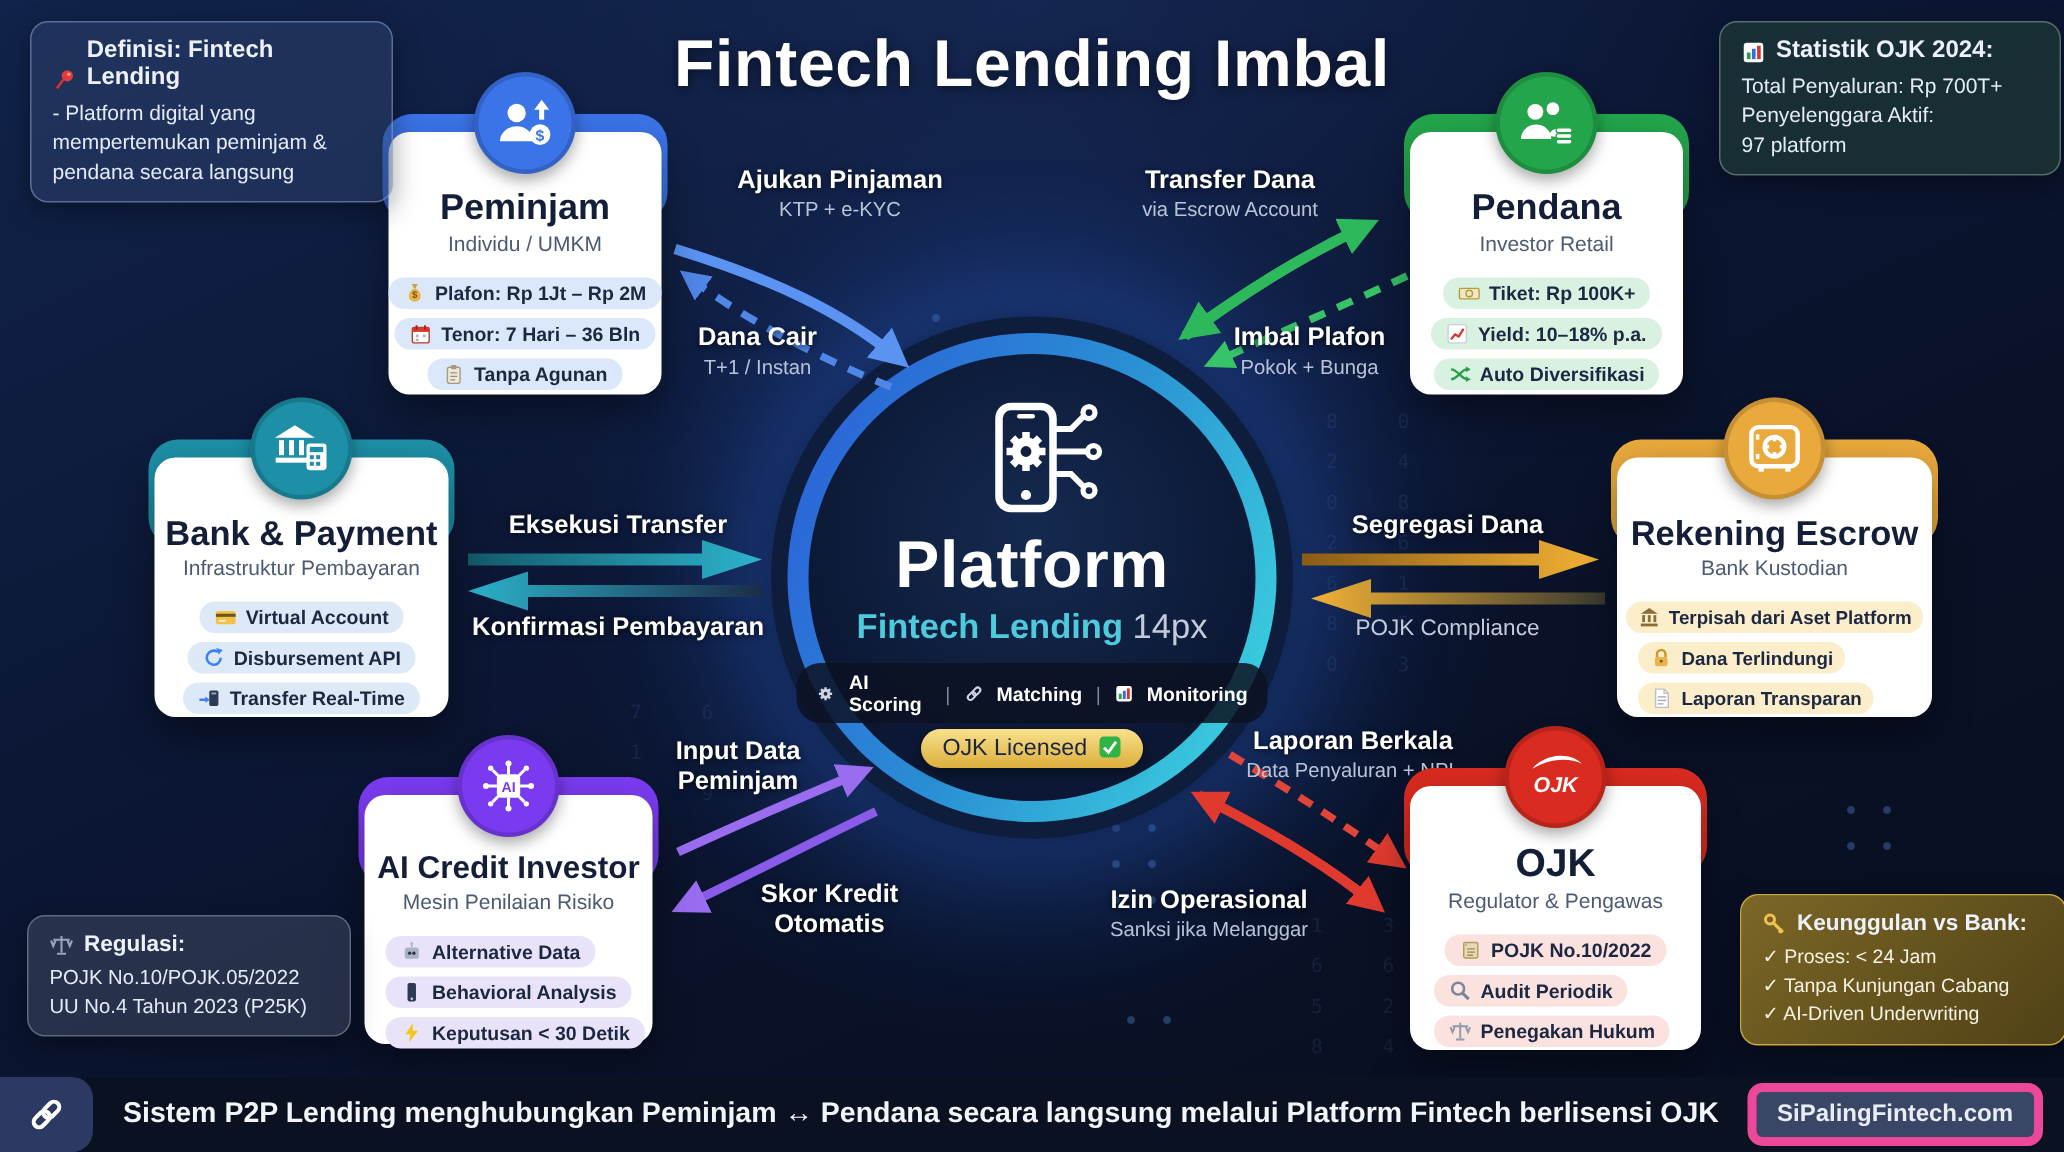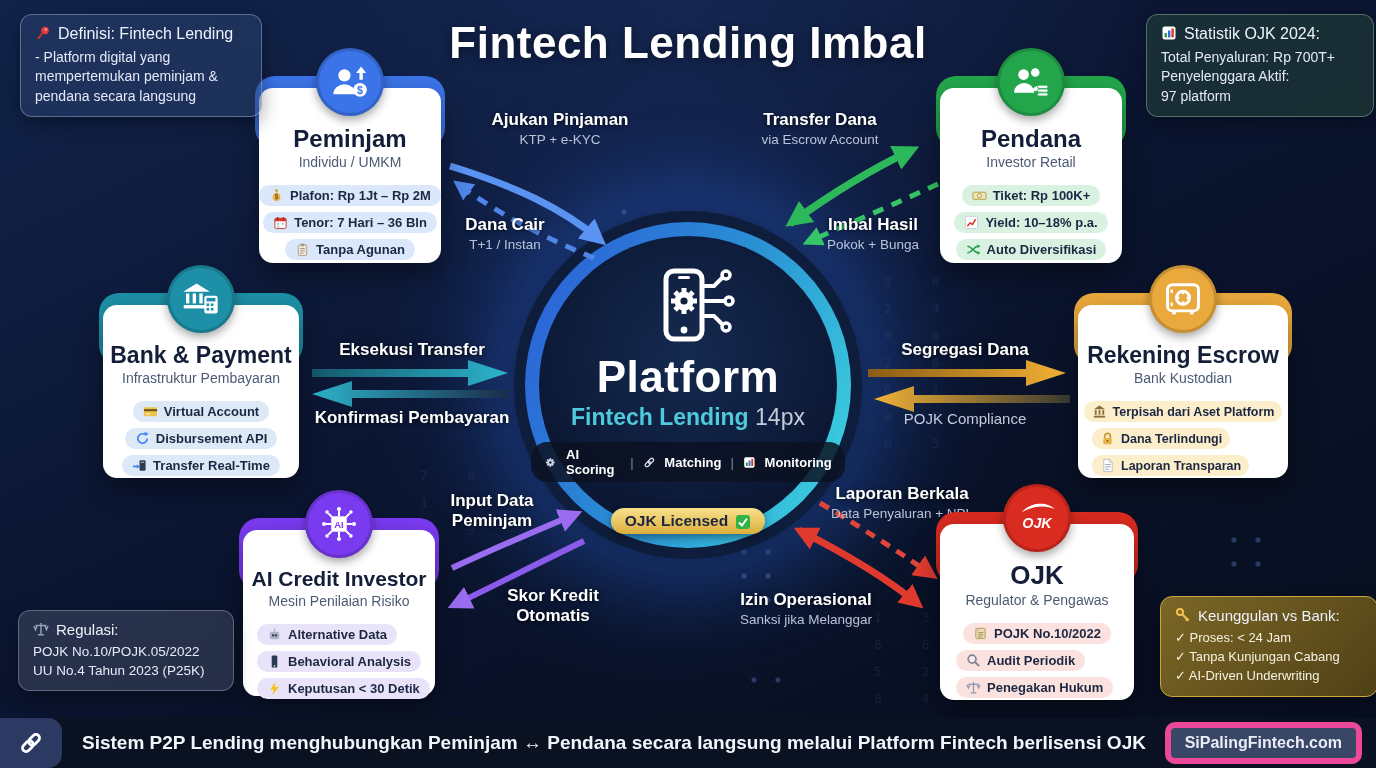--- a/index.html
+++ b/index.html
@@ -12,21 +12,21 @@
   
   .matrix{position:absolute;color:#8fb5ff;opacity:.09;font-family:"DejaVu Sans Mono",monospace;
     font-size:13px;line-height:27px;letter-spacing:16px;white-space:pre-line;pointer-events:none;}
   .dots{position:absolute;background-image:radial-gradient(circle,#5f8fd9 2.2px,transparent 3px);
     background-size:24px 24px;opacity:.35;pointer-events:none;}
   
   .title{position:absolute;left:0;right:0;top:18px;text-align:center;color:#fff;
     font-size:44px;font-weight:bold;letter-spacing:.5px;text-shadow:0 2px 8px rgba(0,0,0,.5);}
   
   .info{position:absolute;border-radius:12px;padding:10px 14px;color:#edf1fb;box-shadow:0 6px 18px rgba(0,0,0,.35);}
-  .info .ititle{display:flex;align-items:flex-start;gap:7px;font-weight:normal;font-size:16px;margin-bottom:5px;}
+  .info .ititle{display:flex;align-items:flex-end;gap:7px;font-weight:bold;font-size:16px;margin-bottom:5px;}
   .info .iline{font-size:14px;line-height:1.38;color:#e4eaf8;}
   #box-definisi{left:20px;top:14px;width:212px;background:rgba(46,68,116,.48);border:1px solid rgba(165,185,225,.45);}
   #box-statistik{left:1146px;top:14px;width:198px;background:rgba(36,68,56,.55);border:1px solid rgba(170,210,190,.4);}
   #box-regulasi{left:18px;top:610px;width:186px;background:rgba(140,150,172,.22);border:1px solid rgba(185,195,215,.38);}
   #box-regulasi .iline{font-size:13.5px;}
   #box-keunggulan{left:1160px;top:596px;width:188px;background:linear-gradient(135deg,rgba(133,110,38,.92),rgba(84,68,22,.94));
     border:1.5px solid #c9a63e;}
   #box-keunggulan .iline{font-size:13px;line-height:1.45;color:#f6f2e2;}
   
   .card{position:absolute;}
@@ -47,22 +47,22 @@
   #ring-grad{position:absolute;inset:11px;border-radius:50%;background:linear-gradient(115deg,#2b63d8 8%,#2a8fd4 50%,#3bd0de 92%);}
   #ring-inner{position:absolute;inset:25px;border-radius:50%;
     background:radial-gradient(circle at 50% 40%,#152a50 0%,#0b1733 72%);
     display:flex;flex-direction:column;align-items:center;}
   #platform-name{font-size:44px;font-weight:bold;color:#fff;margin-top:2px;letter-spacing:.5px;}
   #platform-sub{font-size:23px;font-weight:bold;color:#4fc9dc;margin-top:2px;}
   #platform-sub .note{color:#c3cada;font-weight:normal;}
   #feature-bar{display:flex;align-items:center;gap:9px;background:rgba(12,18,34,.85);border-radius:16px;
     padding:5px 13px;margin-top:11px;font-size:13px;font-weight:bold;color:#fff;}
   #feature-bar .sep{color:#7c87a0;font-weight:normal;}
-  #license-badge{display:flex;align-items:flex-end;gap:7px;background:linear-gradient(180deg,#f8e18c,#dcae3c);
-    border-radius:16px;padding:4px 14px;margin-top:26px;font-size:15.5px;font-weight:bold;color:#1c2540;
+  #license-badge{display:flex;align-items:flex-start;gap:7px;background:linear-gradient(180deg,#f8e18c,#dcae3c);
+    border-radius:16px;padding:4px 14px;margin-top:4px;font-size:15.5px;font-weight:normal;color:#1c2540;
     box-shadow:0 3px 8px rgba(0,0,0,.4);}
   
   .flow{position:absolute;text-align:center;transform:translateX(-50%);pointer-events:none;}
   .flow .ft{font-weight:bold;font-size:17px;color:#fff;text-shadow:0 1px 4px rgba(0,0,0,.7);line-height:1.2;}
   .flow .fs{font-size:13.5px;color:#b9c3d8;margin-top:2px;}
   .flow .plain{font-weight:normal;font-size:15px;color:#c3cbdd;}
   
   #flows-svg{position:absolute;left:0;top:0;pointer-events:none;}
   
   #footer{position:absolute;left:0;right:0;bottom:0;height:50px;background:#0a1120;display:flex;align-items:center;}
@@ -226,21 +226,21 @@
   </div>
   <div class="flow" style="left:560px;top:110px;">
     <div class="ft">Ajukan Pinjaman</div>
       <div class="fs">KTP + e-KYC</div>
   </div>
   <div class="flow" style="left:505px;top:215px;">
     <div class="ft">Dana Cair</div>
       <div class="fs">T+1 / Instan</div>
   </div>
   <div class="flow" style="left:873px;top:215px;">
-    <div class="ft">Imbal Hasil</div>
+    <div class="ft">Imbal Plafon</div>
       <div class="fs">Pokok + Bunga</div>
   </div>
   <div class="flow" style="left:412px;top:340px;">
     <div class="ft">Eksekusi Transfer</div>
   </div>
   <div class="flow" style="left:412px;top:408px;">
     <div class="ft">Konfirmasi Pembayaran</div>
   </div>
   <div class="flow" style="left:965px;top:340px;">
     <div class="ft">Segregasi Dana</div>

